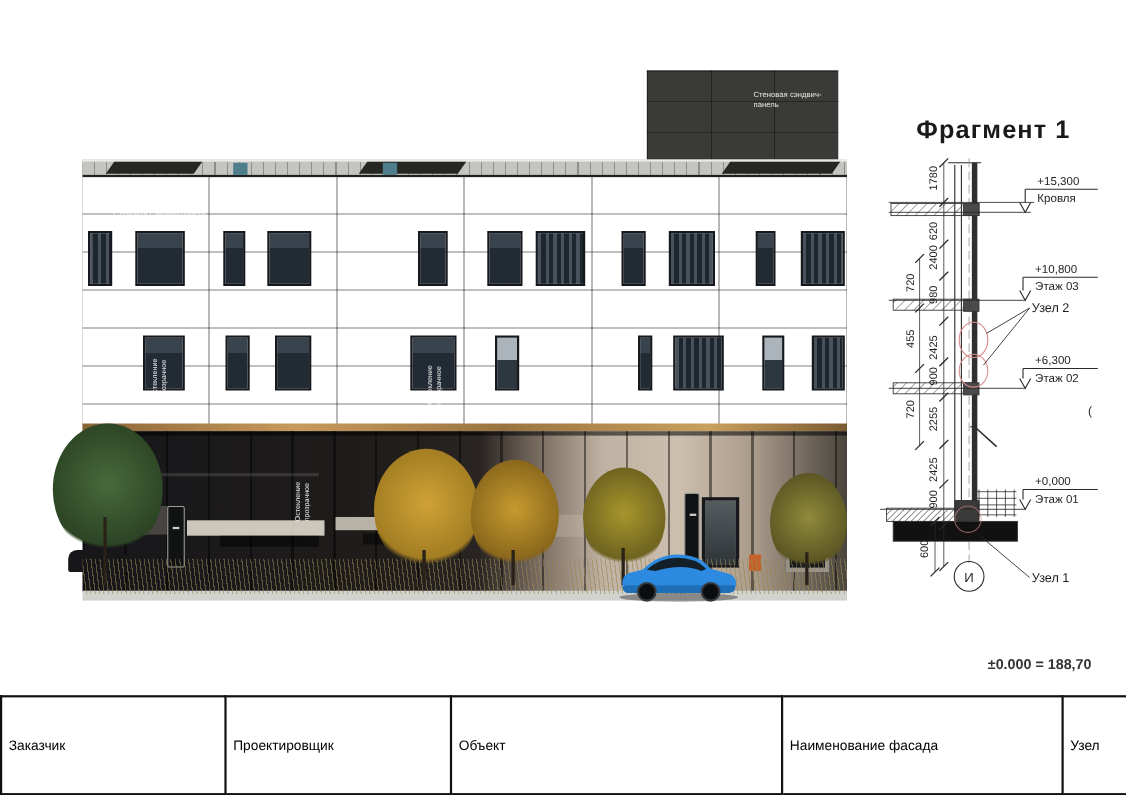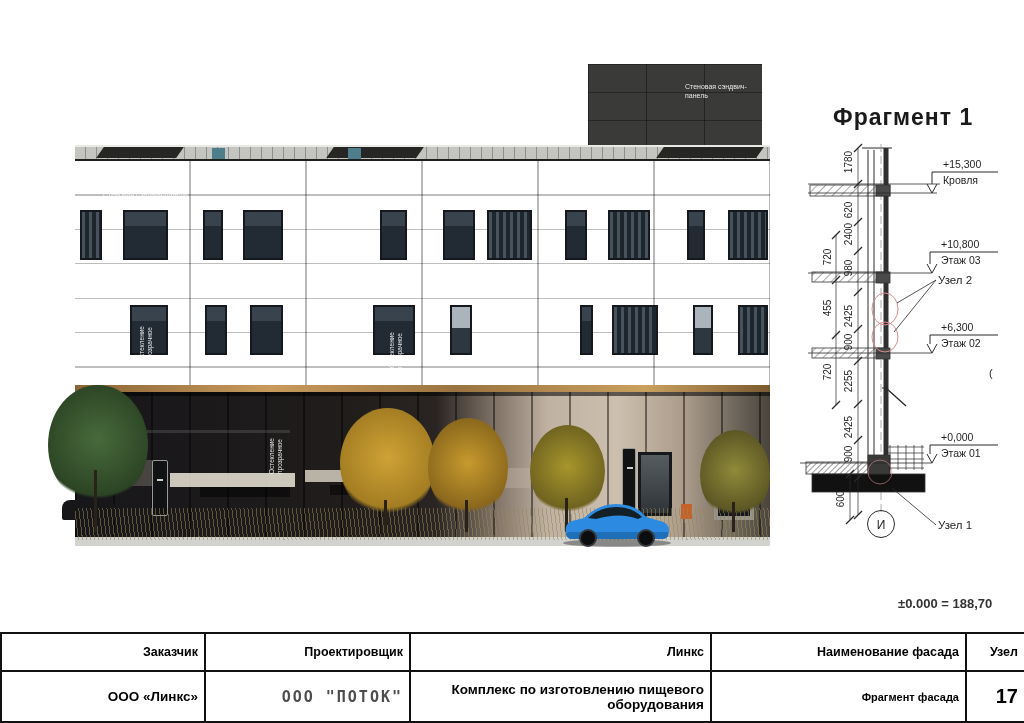--- a/index.html
+++ b/index.html
@@ -63,22 +63,22 @@
   
   .frag-title{position:absolute;left:833px;top:104px;font-size:23px;font-weight:600;
               letter-spacing:1px;color:#1a1a1a;}
   .frag-svg{position:absolute;left:800px;top:100px;}
   .frag-svg text{font-family:"Liberation Sans",sans-serif;fill:#1f1f1f;}
   .datum{position:absolute;left:898px;top:596px;font-size:13px;font-weight:bold;color:#333;}
 
   
   table.tb{position:absolute;left:0;top:632px;width:1024px;height:91px;border-collapse:collapse;
            table-layout:fixed;}
-  table.tb th,table.tb td{border:2px solid #111;text-align:right;vertical-align:middle;
-           font-weight:bold;padding:0 6px;}
+  table.tb th,table.tb td{border:2px solid #111;text-align:left;vertical-align:middle;
+           font-weight:normal;padding:0 6px;}
   table.tb th{font-size:12.5px;height:36px;}
   .v-customer{font-size:13.5px;}
   .v-designer{font-family:"DejaVu Sans Mono",monospace;font-weight:bold;font-size:15px;
               letter-spacing:2px;color:#4d4d4d;}
   .v-object{font-size:13.5px;}
   .v-sheetname{font-size:11px;font-weight:bold;}
   .v-sheetnum{font-size:20px;}
 </style>
 </head>
 <body>
@@ -316,27 +316,20 @@
         <col style="width:204px">
         <col style="width:205px">
         <col style="width:301px">
         <col style="width:255px">
         <col style="width:59px">
       </colgroup>
     <tbody>
         <tr>
       <th>Заказчик</th>
       <th>Проектировщик</th>
-      <th>Линкс</th>
+      <th>Объект</th>
       <th>Наименование фасада</th>
       <th>Узел</th>
     </tr>
-    <tr>
-      <td class="v-customer">ООО «Линкс»</td>
-      <td class="v-designer">ООО "ПОТОК"</td>
-      <td class="v-object">Комплекс по изготовлению пищевого оборудования</td>
-      <td class="v-sheetname">Фрагмент фасада</td>
-      <td class="v-sheetnum">17</td>
-    </tr>
   </tbody>
     </table>
 
 </div>
 
 </body></html>

